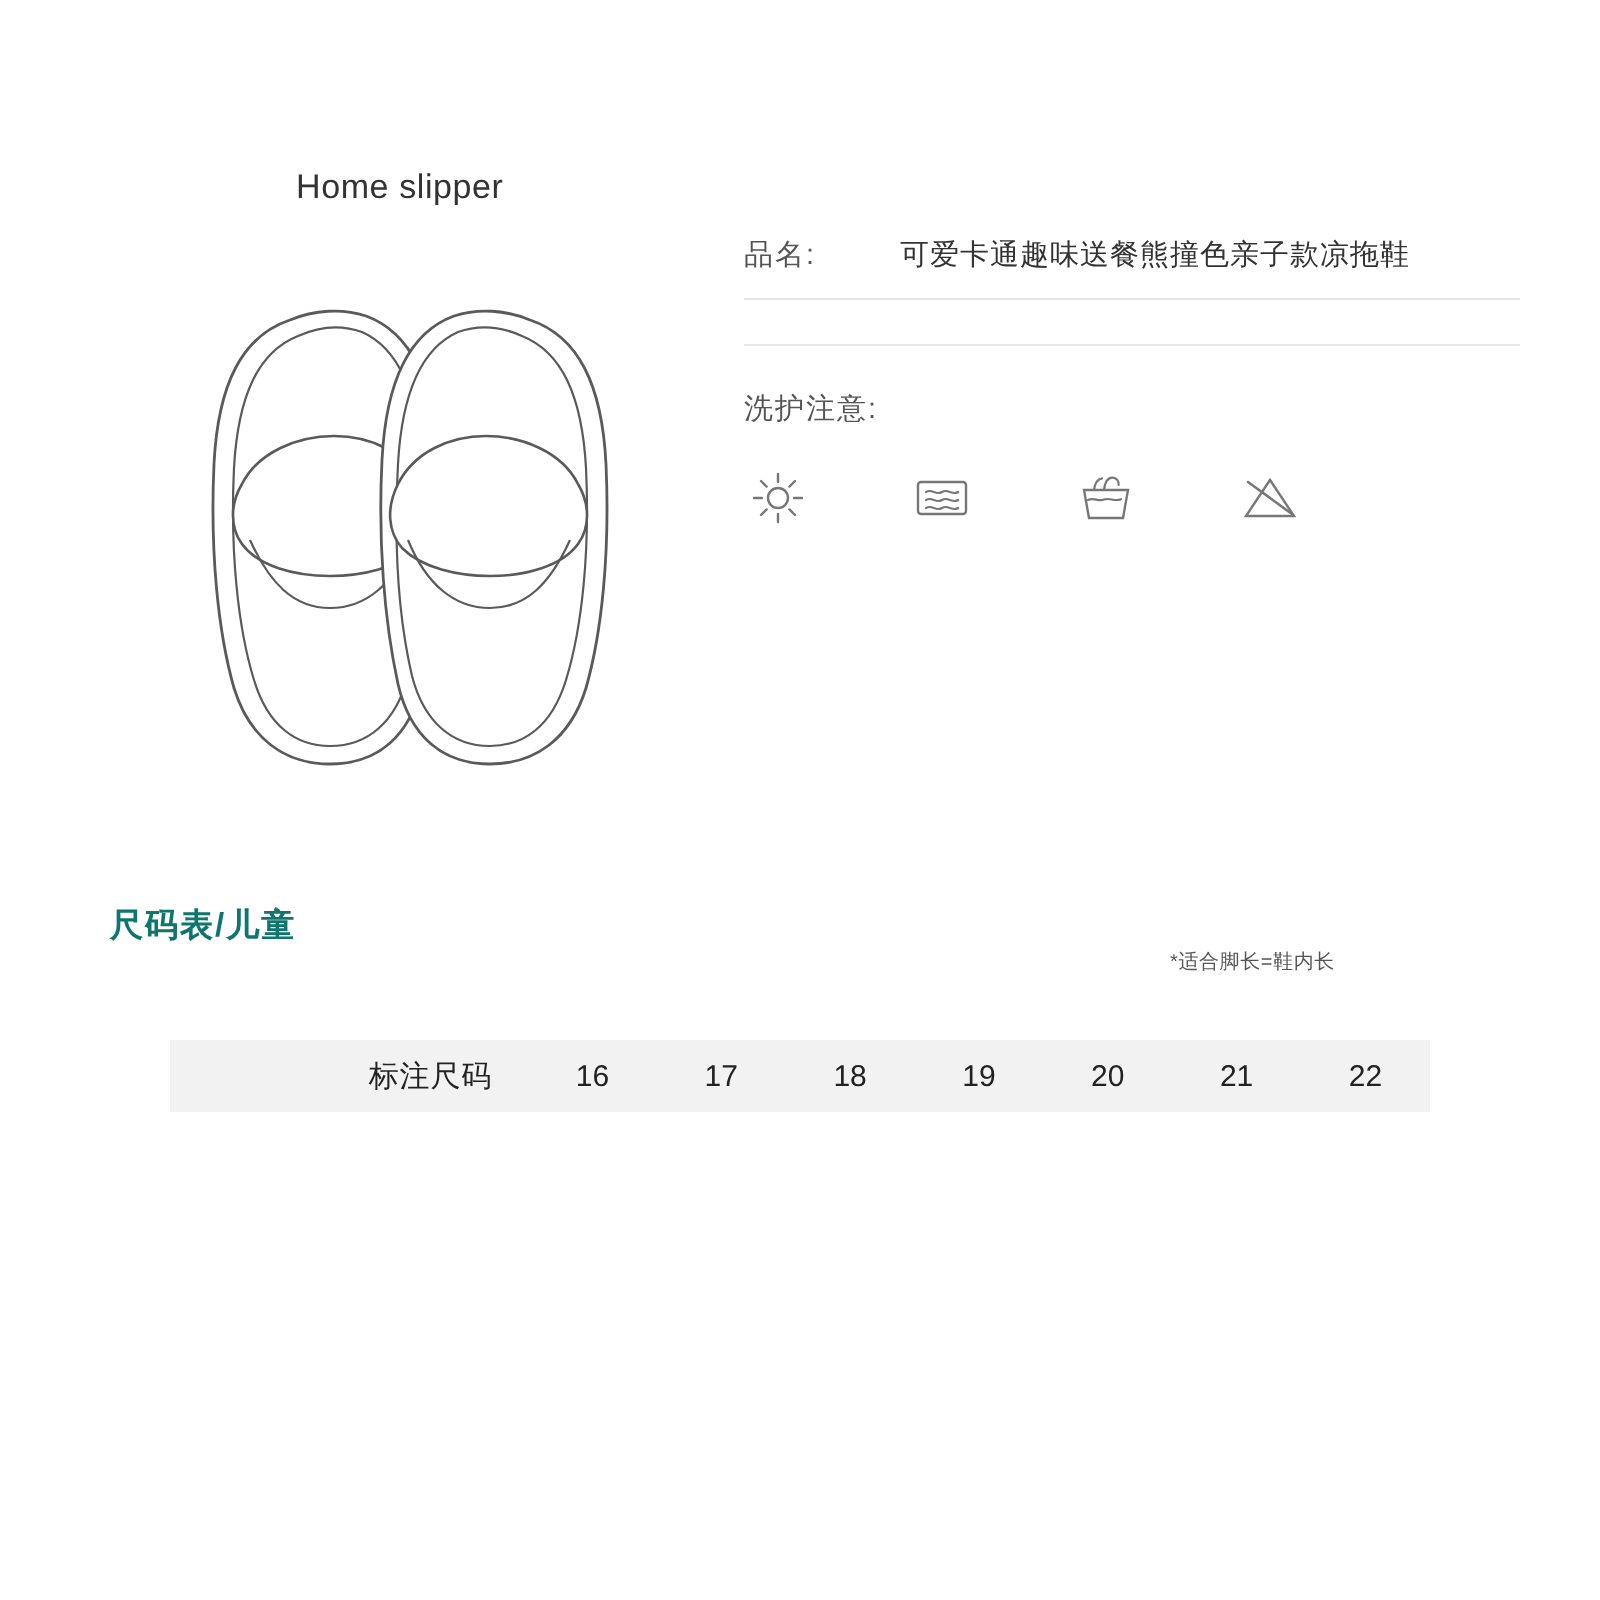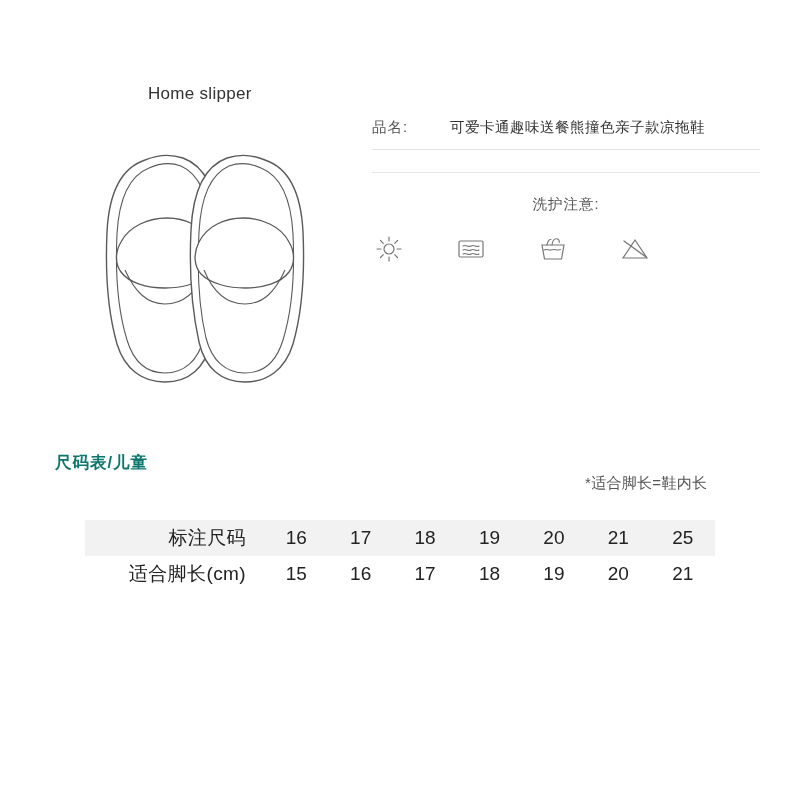--- a/index.html
+++ b/index.html
@@ -72,21 +72,20 @@
     border-bottom: 1px solid #e6e6e6;
     height: 22px;
     padding: 0;
   }
 
   .care-title {
     margin-top: 22px;
     font-size: 14.5px;
     color: #555;
     letter-spacing: 1px;
-    text-align: center;
   }
 
   .care-icons {
     margin-top: 18px;
     display: flex;
     gap: 48px;
     align-items: center;
   }
   .care-icon {
     width: 34px;
@@ -103,41 +102,41 @@
     top: 452px;
     font-size: 16.5px;
     font-weight: bold;
     color: #0f766e;
     letter-spacing: 1px;
   }
   .size-note {
     position: absolute;
     left: 585px;
     top: 474px;
-    font-size: 15px;
+    font-size: 10px;
     color: #555;
     letter-spacing: 0.3px;
   }
 
   .size-table {
     position: absolute;
     left: 85px;
     top: 520px;
     width: 630px;
     border-collapse: collapse;
     table-layout: fixed;
   }
   .size-table tr {
     height: 36px;
   }
   .size-table tr.shaded {
     background: #f2f2f2;
   }
   .size-table td {
-    font-size: 19px;
+    font-size: 15px;
     color: #222;
     text-align: center;
     vertical-align: middle;
   }
   .size-table td.rowlabel {
     text-align: right;
     padding-right: 18px;
     width: 160px;
     letter-spacing: 0.4px;
   }
@@ -237,26 +236,16 @@
 <table class="size-table">
   <tbody>
     <tr class="shaded">
       <td class="rowlabel">标注尺码</td>
       <td>16</td>
       <td>17</td>
       <td>18</td>
       <td>19</td>
       <td>20</td>
       <td>21</td>
-      <td>25</td>
-    </tr>
-    <tr>
-      <td class="rowlabel">适合脚长(cm)</td>
-      <td>15</td>
-      <td>16</td>
-      <td>17</td>
-      <td>18</td>
-      <td>19</td>
-      <td>20</td>
-      <td>21</td>
+      <td>22</td>
     </tr>
   </tbody>
 </table>
 
 </body></html>

